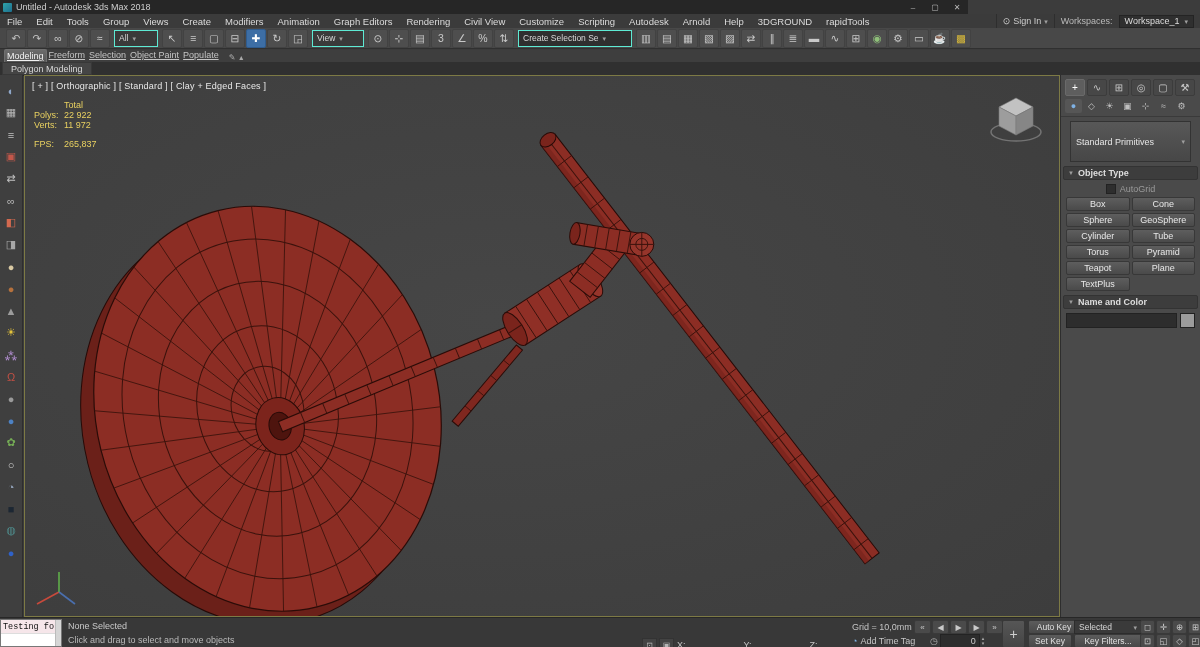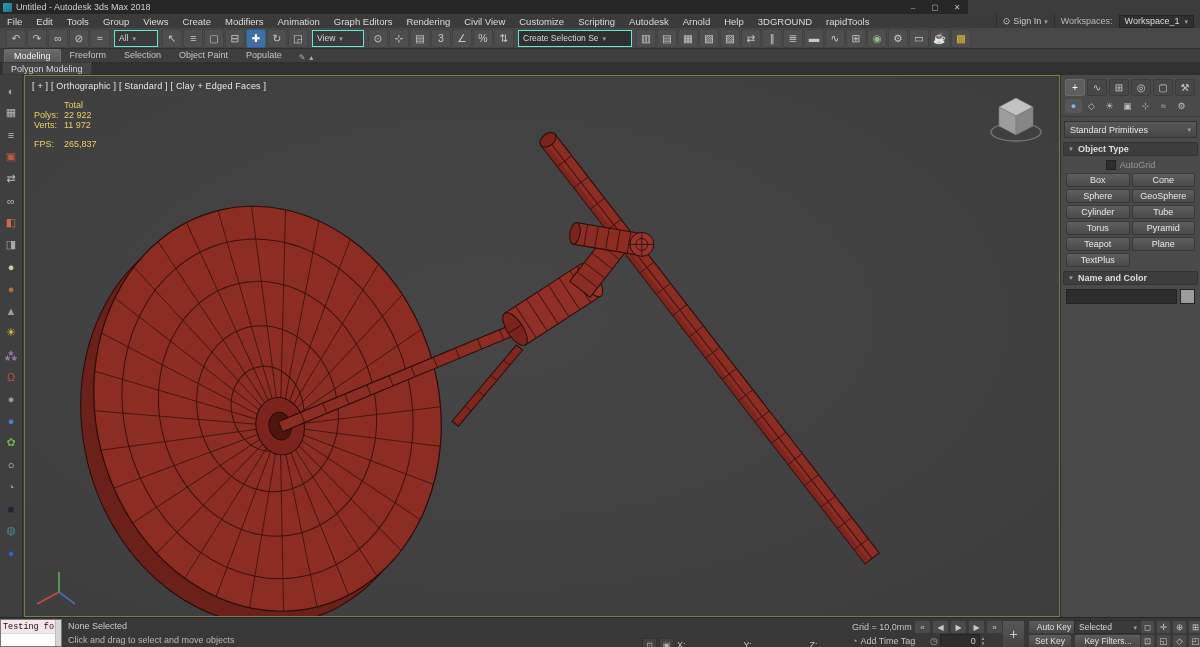--- a/index.html
+++ b/index.html
@@ -26,21 +26,21 @@
            border-bottom:1px solid #303030;display:flex;align-items:center;padding-left:6px;box-sizing:border-box;gap:2px;}
   .tb-group{display:flex;gap:1px;}
   .tb-icon{width:18px;height:17px;display:flex;align-items:center;justify-content:center;font-size:10.5px;
            color:#c9c9c9;background:#4e4e4e;border:1px solid #424242;border-radius:2px;cursor:default;}
   .tb-icon.active{background:#3d6ea5;border-color:#2f5b8d;color:#fff;}
   .tb-dd{height:15px;background:#3a3a3a;border:1px solid #5eead4;display:flex;align-items:center;gap:4px;
          padding:0 4px;font-size:8.5px;color:#d8d8d8;margin:0 2px;}
   .tb-dd.w1{width:34px;} .tb-dd.w2{width:42px;} .tb-dd.wide{width:104px;background:#2f2f2f;}
   
   .ribbon-tabs{position:absolute;left:0;top:50px;width:1200px;height:12px;background:#3e3e3e;display:flex;align-items:flex-end;padding-left:4px;box-sizing:border-box;}
-  .ribbon-tab{padding:0 9px;height:12px;display:flex;align-items:center;font-size:9px;color:#c4c4c4;cursor:default;}
+  .ribbon-tab{padding:0 2px;height:12px;display:flex;align-items:center;font-size:9px;color:#c4c4c4;cursor:default;text-decoration:underline;}
   .ribbon-tab.active{background:linear-gradient(#6b6b6b,#575757);color:#f2f2f2;border:1px solid #6f6f6f;border-bottom:none;border-radius:2px 2px 0 0;}
   .ribbon-extra{display:flex;align-items:center;gap:4px;margin-left:8px;color:#aaa;font-size:8px;}
   .ribbon-sub{position:absolute;left:0;top:62px;width:1200px;height:13px;background:#303030;display:flex;align-items:center;border-bottom:1px solid #262626;}
   .subtab{margin-left:2px;background:#454545;border:1px solid #383838;color:#d8d8d8;font-size:9px;padding:0 8px;height:11px;display:flex;align-items:center;}
   
   .left-rail{position:absolute;left:0;top:75px;width:23px;height:542px;background:#3f3f3f;border-right:1px solid #2e2e2e;
              display:flex;flex-direction:column;align-items:center;padding-top:6px;box-sizing:border-box;gap:3px;}
   .rail-icon{width:19px;height:19px;display:flex;align-items:center;justify-content:center;font-size:11px;color:#bbb;border-radius:2px;}
   .viewport{position:absolute;left:24px;top:75px;width:1036px;height:542px;box-sizing:border-box;
             border:1px solid #7d7a45;background:radial-gradient(ellipse at 45% 45%,#464646,#3d3d3d);}
@@ -54,22 +54,22 @@
   .viewcube{position:absolute;right:12px;top:12px;width:60px;height:60px;}
   .axis-gizmo{position:absolute;left:6px;bottom:6px;width:48px;height:42px;}
   
   .cmd-panel{position:absolute;left:1060px;top:75px;width:140px;height:542px;background:#4a4a4a;border-left:1px solid #2e2e2e;box-sizing:border-box;font-size:9px;}
   .cp-tabs{display:flex;gap:2px;padding:4px 4px 2px 4px;}
   .cp-tab{width:18px;height:15px;display:flex;align-items:center;justify-content:center;color:#c9c9c9;font-size:10px;background:#474747;border:1px solid #3c3c3c;border-radius:2px;}
   .cp-tab.active{background:#5e5e5e;color:#fff;border-color:#6a6a6a;}
   .cp-cats{display:flex;gap:1px;padding:1px 4px 3px 4px;border-bottom:1px solid #3a3a3a;}
   .cp-cat{width:17px;height:14px;display:flex;align-items:center;justify-content:center;color:#bfbfbf;font-size:9px;border-radius:2px;}
   .cp-cat.active{background:#565656;color:#7fb2e5;}
-  .cp-dd{margin:4px 3px;height:15px;background:linear-gradient(#585858,#474747);border:1px solid #333;
-         display:flex;align-items:center;justify-content:space-between;padding:0 5px;color:#e5e5e5;font-size:9px;}
+  .cp-dd{margin:4px 9px;height:15px;background:linear-gradient(#585858,#474747);border:1px solid #333;
+         display:flex;align-items:center;justify-content:space-between;padding:12px 5px;color:#e5e5e5;font-size:9px;}
   .rollout{margin:4px 2px 2px 2px;height:12px;background:#3d3d3d;border:1px solid #333;border-radius:2px;
            display:flex;align-items:center;font-weight:bold;color:#dedede;font-size:9px;padding-left:4px;gap:4px;}
   .rollout .marker{font-size:6px;color:#9d9d9d;}
   .autogrid-row{display:flex;align-items:center;justify-content:center;gap:4px;height:13px;color:#9a9a9a;}
   .checkbox{width:8px;height:8px;background:#2e2e2e;border:1px solid #222;}
   .cp-grid{display:grid;grid-template-columns:1fr 1fr;gap:2px;margin:2px 5px;}
   .cp-btn{height:12px;display:flex;align-items:center;justify-content:center;font-size:9px;color:#e8e8e8;
           background:linear-gradient(#5e5e5e,#4a4a4a);border:1px solid #383838;border-radius:2px;cursor:default;}
   .name-row{display:flex;gap:3px;margin:4px 5px;align-items:center;}
   .name-input{flex:1;height:13px;background:#2d2d2d;border:1px solid #222;}

